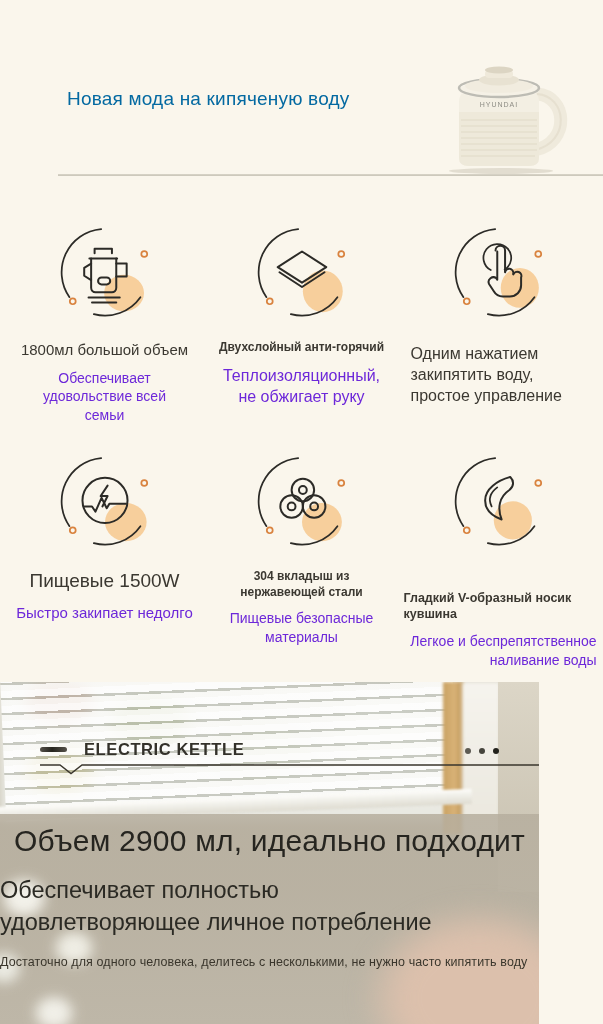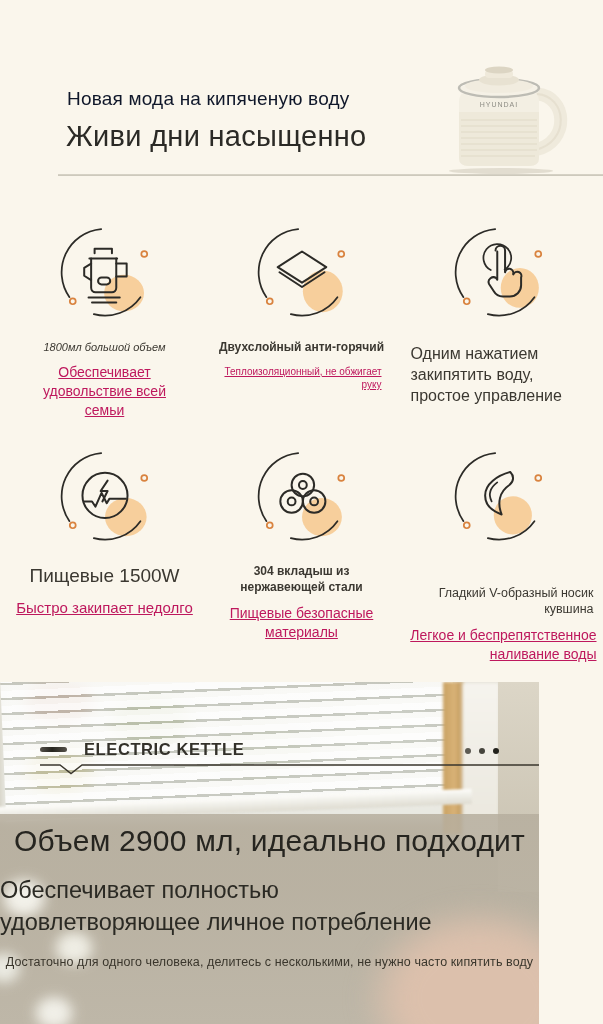--- a/index.html
+++ b/index.html
@@ -1,43 +1,43 @@
 <!DOCTYPE html>
 <html><head>
 <meta charset="utf-8">
 <style>
   * { margin:0; padding:0; box-sizing:border-box; }
   html,body { width:603px; }
   body { font-family:"Liberation Sans","DejaVu Sans",sans-serif; }
   .page { position:relative; width:603px; height:1024px; background:#faf6ec; overflow:hidden; }
 
   
-  .hero-sub { position:absolute; left:67px; top:88px; font-size:19px; color:#0f172a; letter-spacing:.2px; }
+  .hero-sub { position:absolute; left:67px; top:88px; font-size:19px; color:#0369a1; letter-spacing:.2px; }
   .hero-title { position:absolute; left:66px; top:120px; font-size:29px; font-weight:500; color:#2b2a26; letter-spacing:.3px; }
   .hero-rule { position:absolute; left:58px; right:0; top:174px; height:2px;
                background:linear-gradient(180deg,#d9d5c9,#c9c5b8); }
   .kettle-img { position:absolute; right:2px; top:50px; width:172px; height:124px; }
 
   
   .features { position:absolute; top:222px; left:0; right:0; display:grid;
               grid-template-columns:1fr 1fr 1fr; row-gap:26px; padding:0 6px; }
   .feature { display:flex; flex-direction:column; align-items:center; text-align:center; }
   .f-icon { width:104px; height:104px; }
   .f-title { margin-top:14px; color:#3b3831; font-weight:500; line-height:1.3; }
-  .f-sub { margin-top:9px; color:#be185d; line-height:1.35;text-decoration:underline; }
-  .f1 .f-title { font-size:11px;font-style:italic; }
+  .f-sub { margin-top:9px; color:#6d28d9; line-height:1.35; }
+  .f1 .f-title { font-size:15px; }
   .f1 .f-sub { font-size:14px; max-width:160px; }
   .f2 .f-title { font-size:12px; font-weight:600; }
-  .f2 .f-sub { font-size:10px; max-width:160px; text-align:right; }
+  .f2 .f-sub { font-size:16px; max-width:160px; text-align:center; }
   .f3 .f-title { font-size:16px; text-align:left; max-width:176px; margin-top:18px; }
   .f4 .f-title { font-size:19px; }
   .f4 .f-sub { font-size:15px; }
   .f5 .f-title { font-size:12px; font-weight:600; max-width:170px; }
   .f5 .f-sub { font-size:14px; max-width:170px; }
-  .f6 .f-title { font-size:12.5px; font-weight:400; text-align:right; max-width:190px;margin-top:35px; }
+  .f6 .f-title { font-size:12.5px; font-weight:700; text-align:left; max-width:190px;margin-top:35px; }
   .f6 .f-sub { font-size:14px; text-align:right; max-width:196px; }
 
   
   .photo { position:absolute; left:0; top:682px; width:539px; height:342px; overflow:hidden;
            background:linear-gradient(180deg,#ddd9cd 0%,#c6c0b0 40%,#b7b0a0 62%,#bdb6a6 100%); }
   .garden { position:absolute; left:0; top:0; width:460px; height:140px; filter:blur(4px);
             background:
               radial-gradient(60px 40px at 60px 90px, #d8cf9a 0 40%, transparent 70%),
               radial-gradient(70px 45px at 150px 40px, #cdd4b4 0 40%, transparent 70%),
               radial-gradient(60px 40px at 60px 20px, #d9bcae 0 40%, transparent 70%),
@@ -77,34 +77,33 @@
   .photo-dots i { width:6px; height:6px; border-radius:50%; display:block; }
   .photo-dots i:nth-child(1){ background:#5d5b53; }
   .photo-dots i:nth-child(2){ background:#45443c; }
   .photo-dots i:nth-child(3){ background:#23221c; }
   .photo-rule { position:absolute; left:40px; top:82px; }
 
   .photo-title { position:absolute; left:0; right:0; top:142px; text-align:center;
                  font-size:30px; font-weight:500; color:#262520; letter-spacing:.2px; }
   .photo-subtitle { position:absolute; left:0; right:0; top:192px; 
                     font-size:23.5px; font-weight:500; color:#2b2a24; line-height:1.38; }
-  .photo-note { position:absolute; left:0; right:0; top:273px; text-align:center;
+  .photo-note { position:absolute; left:0; right:0; top:273px; 
                 font-size:12.5px; font-weight:500; color:#3a362c; letter-spacing:.1px; }
 
   
   .ink { stroke:#2c2b27; stroke-width:2.3; fill:none; stroke-linecap:round; stroke-linejoin:round; }
   .ink-thin { stroke:#2c2b27; stroke-width:2; fill:none; stroke-linecap:round; stroke-linejoin:round; }
 </style>
 </head>
 <body>
 
 <div class="page">
 
   <div class="hero-sub">Новая мода на кипяченую воду</div>
-  <div class="hero-title">Живи дни насыщенно</div>
   <div class="hero-rule"></div>
 
   <svg class="kettle-img" viewBox="0 0 172 124">
 
     <path d="M108 44 C138 46 142 92 106 100" stroke="#efeadc" stroke-width="13" fill="none" stroke-linecap="round"></path>
     <path d="M108 44 C138 46 142 92 106 100" stroke="#ddd6c4" stroke-width="2" fill="none" opacity=".5"></path>
 
     <path d="M30 52 Q30 40 44 40 H96 Q110 40 110 52 V108 Q110 116 100 116 H40 Q30 116 30 108 Z" fill="#f3efe3"></path>
     <path d="M30 62 H110 V108 Q110 116 100 116 H40 Q30 116 30 108 Z" fill="#eee9da"></path>
 

